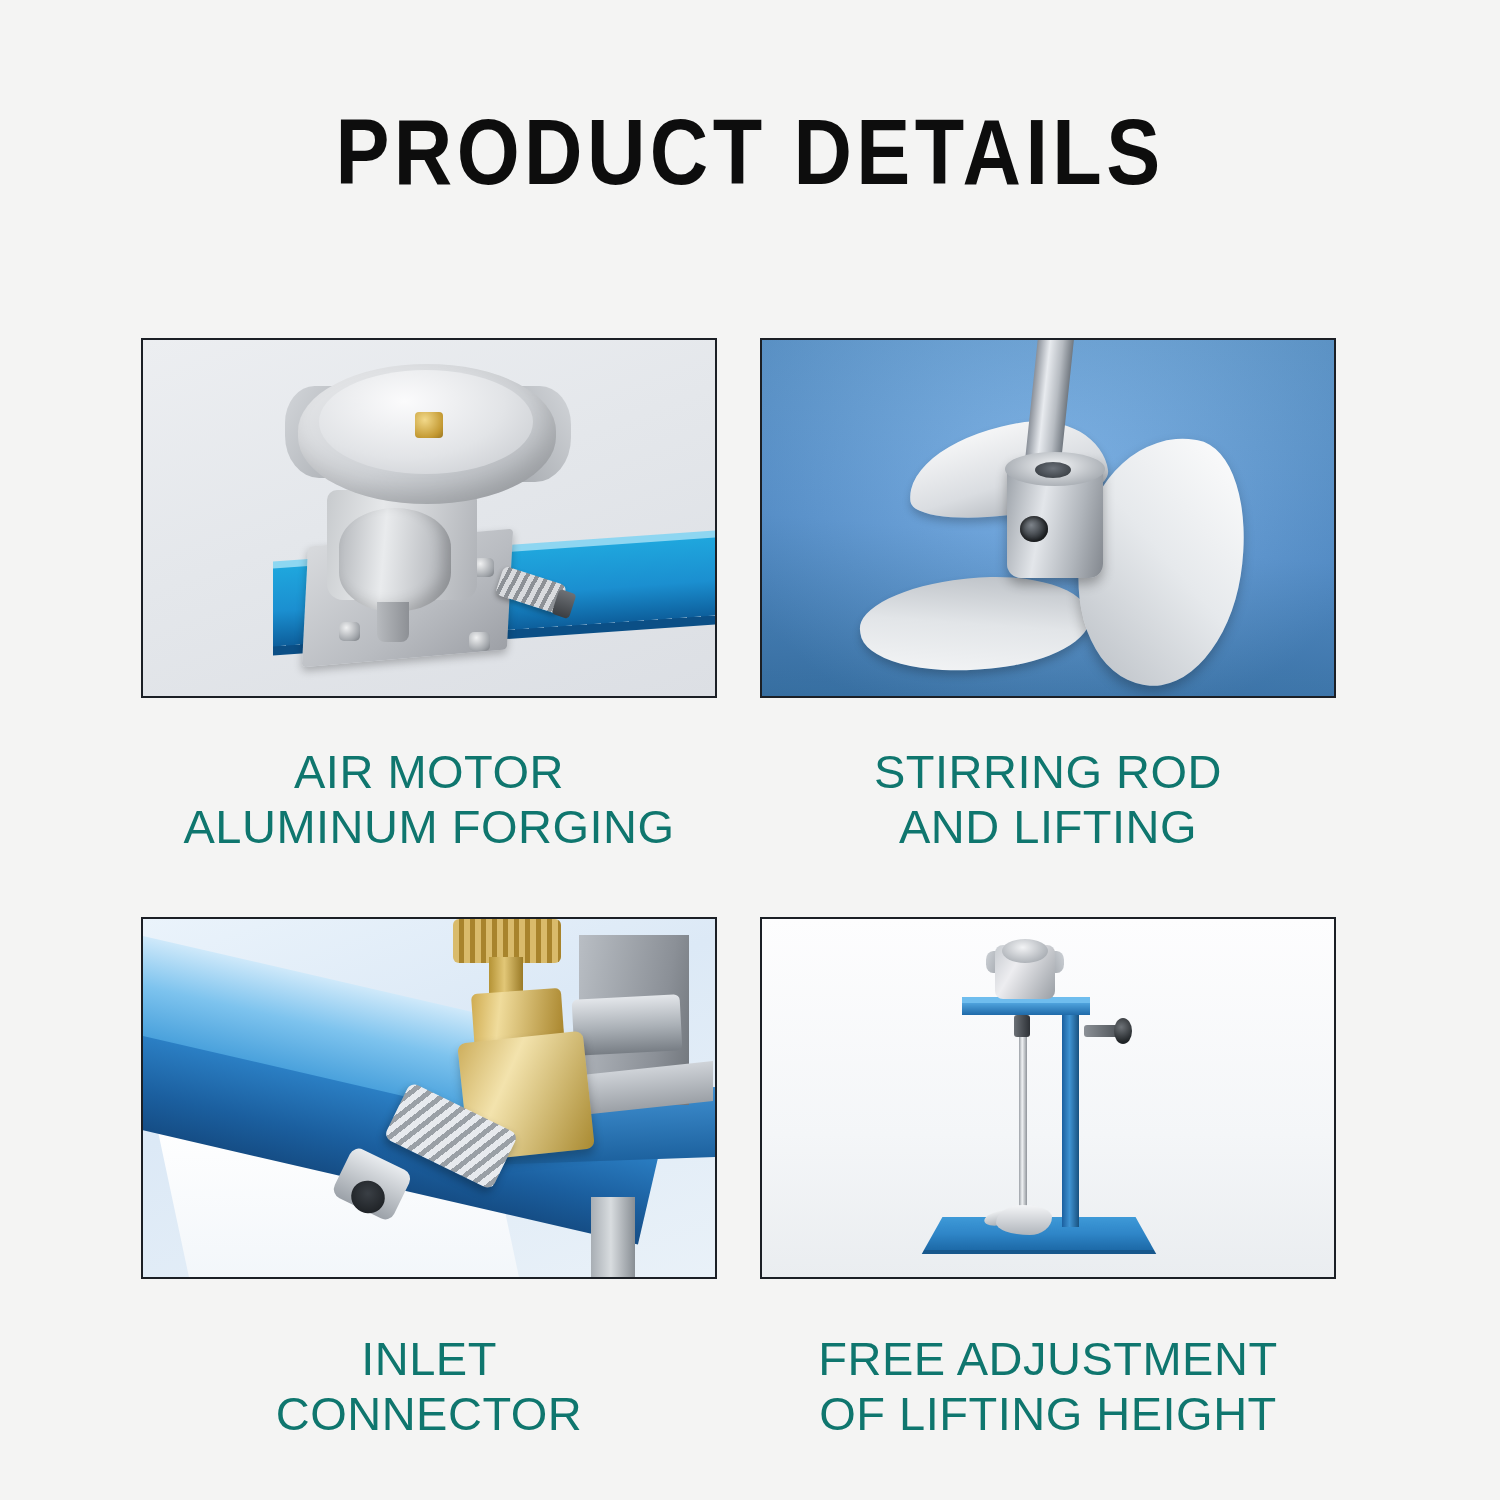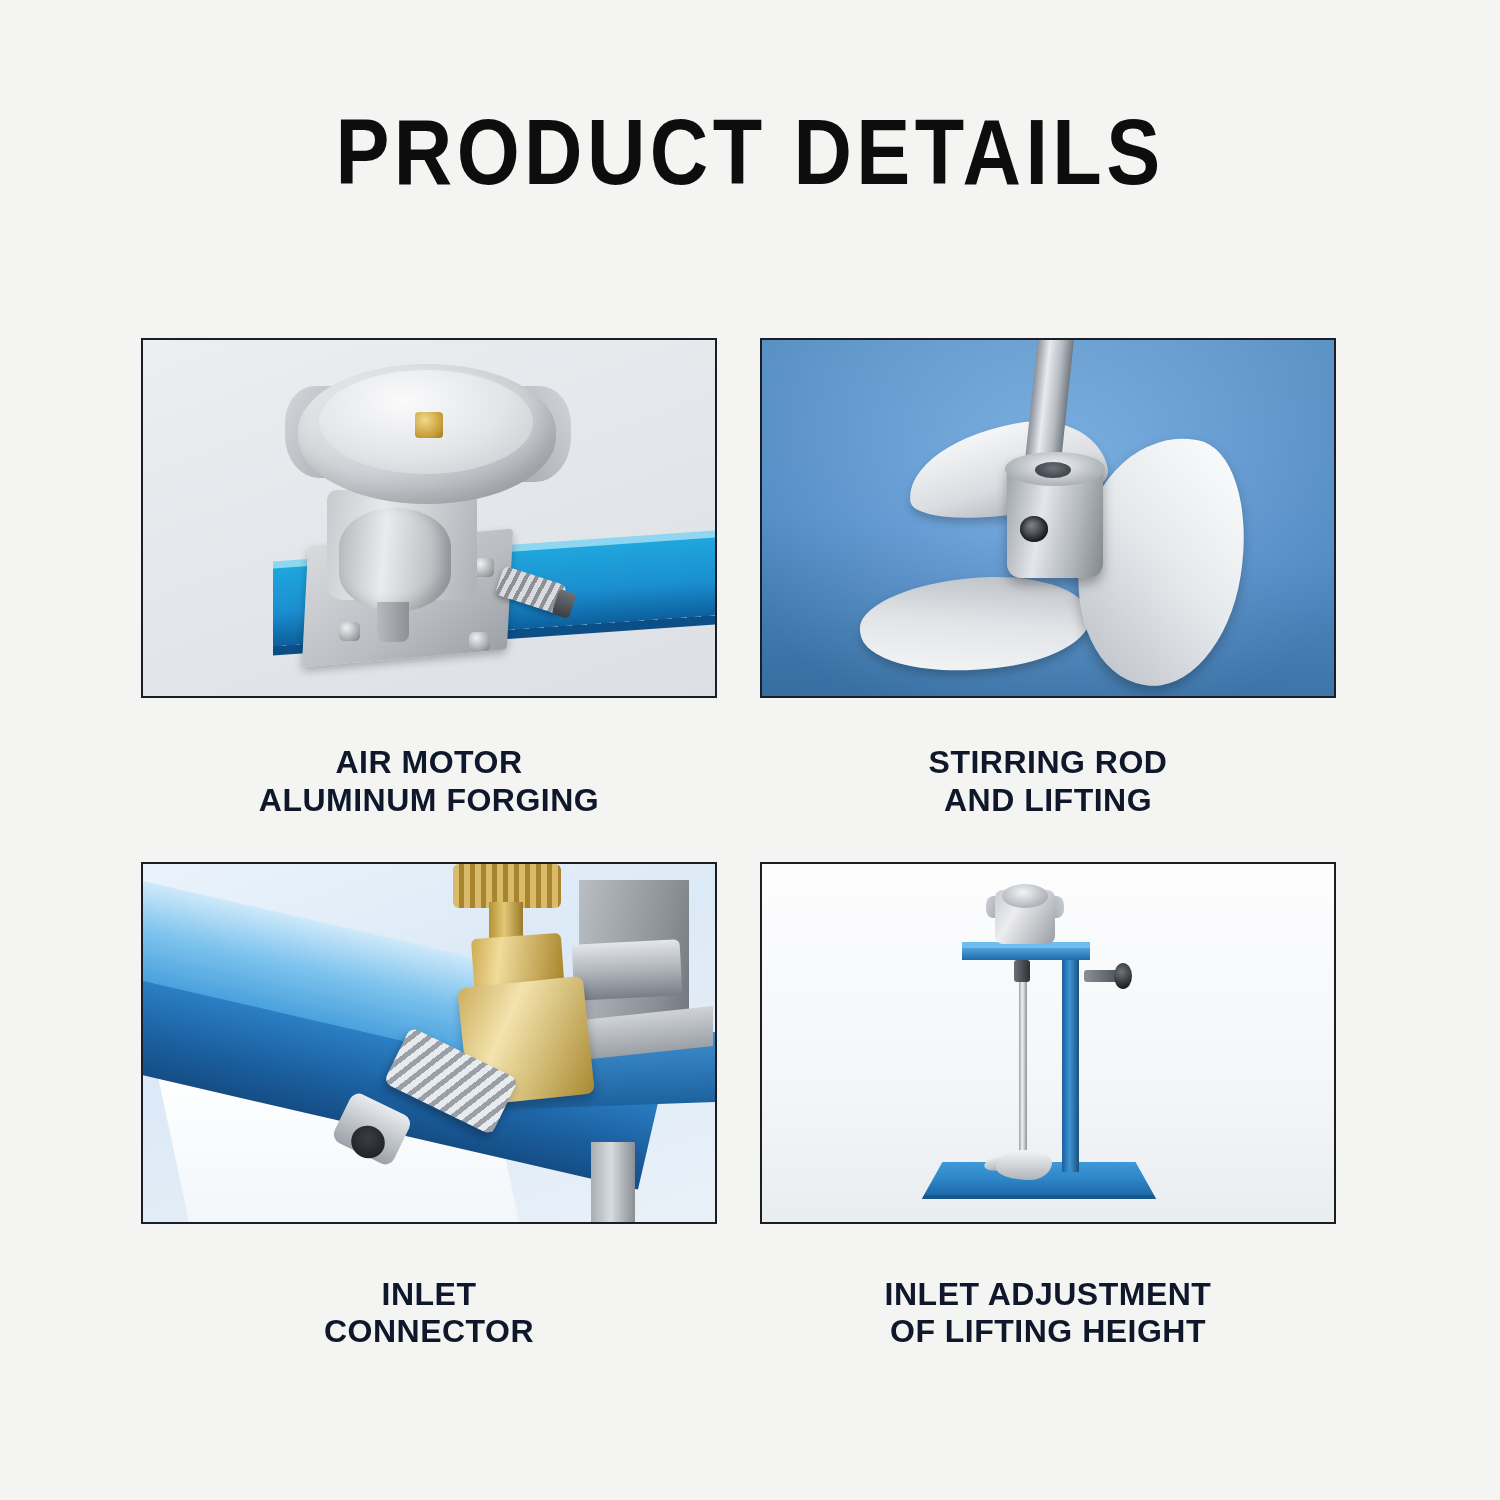--- a/index.html
+++ b/index.html
@@ -40,38 +40,38 @@
     left: 141px;
     width: 1195px;
     display: grid;
     grid-template-columns: 576px 576px;
     grid-column-gap: 43px;
     grid-row-gap: 0px;
   }
   .cell {
     width: 576px;
   }
-  .cell-row2 { margin-top: 42px; }
+  .cell-row2 { margin-top: 62px; }
 
   .photo {
     width: 576px;
     height: 360px;
     border: 2px solid #1b1f25;
     box-sizing: border-box;
     position: relative;
     overflow: hidden;
     background: #ffffff;
   }
   .photo-row2 { height: 362px; }
 
   .caption {
     text-align: center;
-    font-size: 32px;
-    font-weight: bold;
-    color: #0f172a;
+    font-size: 47px;
+    font-weight: normal;
+    color: #0f766e;
     line-height: 1.18;
     letter-spacing: 0.5px;
     margin-top: 46px;
     white-space: pre-line;
   }
   .caption-row2 { margin-top: 52px; }
 
   
   .p1-bg {
     position: absolute; inset: 0;
@@ -562,17 +562,17 @@
       <div class="p4-motor-earr"></div>
       <div class="p4-motor"></div>
       <div class="p4-motor-head"></div>
       <div class="p4-shaft"></div>
       <div class="p4-clamp"></div>
       <div class="p4-knob"></div>
       <div class="p4-knob-head"></div>
       <div class="p4-imp2"></div>
       <div class="p4-impeller"></div>
     </div>
-    <div class="caption caption-row2">INLET ADJUSTMENT
+    <div class="caption caption-row2">FREE ADJUSTMENT
 OF LIFTING HEIGHT</div>
   </div>
 
 </div>
 
 </body></html>

